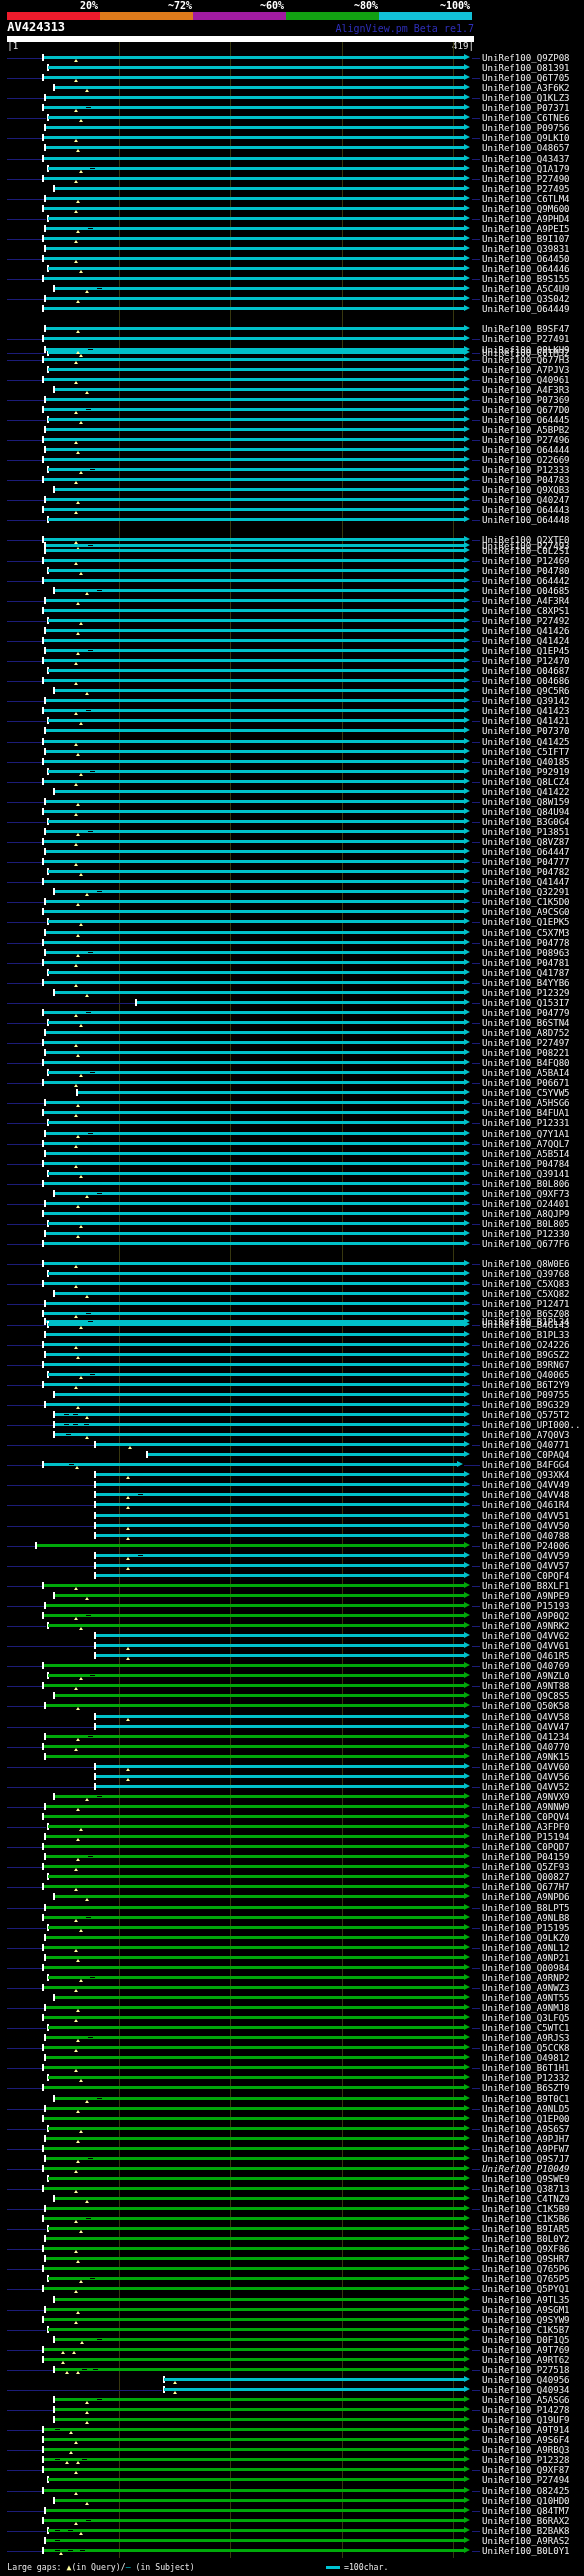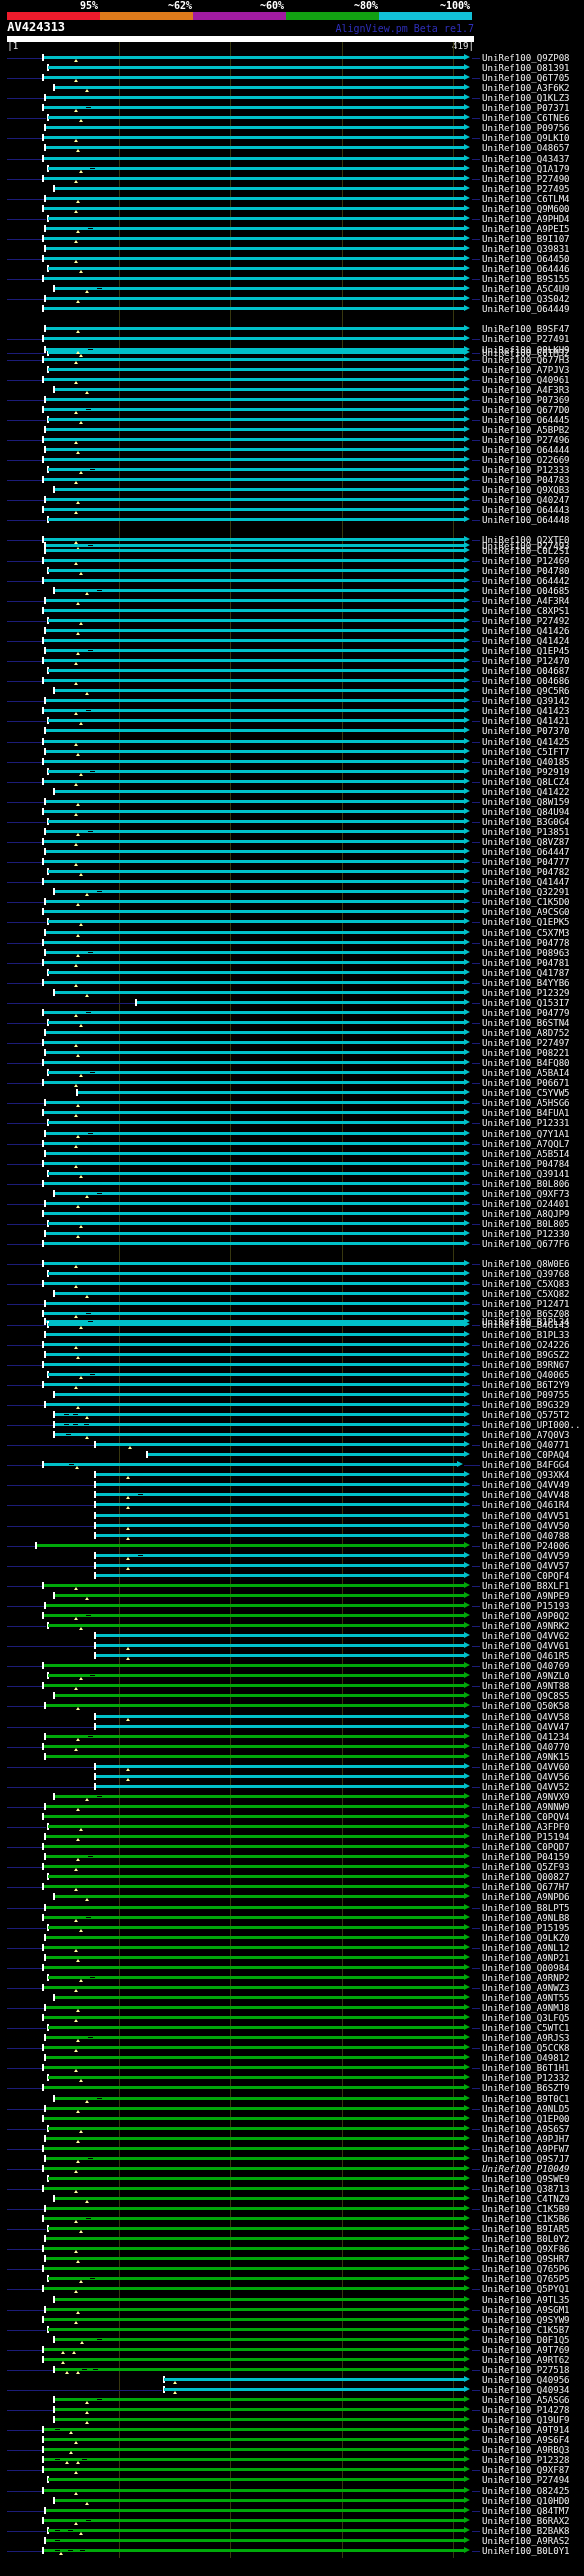--- a/index.html
+++ b/index.html
@@ -29,22 +29,22 @@
   .yellow{color:#ffffa0;}
   .cyantxt{color:#00c4d4;}
   #legend-swatch{position:absolute;left:326px;top:6.4px;width:13.7px;height:2.7px;background:#00c4d4;}
   #legend-right{position:absolute;left:344px;top:1.8px;}
 </style>
 </head>
 <body>
 
 <div id="screen">
 
-  <span class="scale-label" style="left:80px">95%</span>
-  <span class="scale-label" style="left:168px">~62%</span>
+  <span class="scale-label" style="left:80px">20%</span>
+  <span class="scale-label" style="left:168px">~72%</span>
   <span class="scale-label" style="left:260px">~60%</span>
   <span class="scale-label" style="left:354px">~80%</span>
   <span class="scale-label" style="left:440px">~100%</span>
 
   <div id="scalebar"><div style="width: 93px; background: rgb(238, 27, 44);"></div><div style="width: 93px; background: rgb(221, 122, 27);"></div><div style="width: 93px; background: rgb(160, 27, 160);"></div><div style="width: 93px; background: rgb(18, 160, 18);"></div><div style="width: 93px; background: rgb(18, 192, 216);"></div></div>
 
   <div id="query-id">AV424313</div>
   <div id="app-title">AlignView.pm Beta re1.7</div>
 
   <div id="query-bar"></div>
@@ -2025,14 +2025,19 @@
         <div class="bar" style="left: 44px; width: 420px; background: rgb(0, 168, 10);"></div>
         <div class="arrow" style="left: 464px; border-left: 6.4px solid rgb(0, 168, 10);"></div>
         <div class="tri" style="left: 59px;"></div>
         <div class="gapdash" style="left: 55px;"></div>
         <div class="gapdash" style="left: 68px;"></div>
         <div class="gapdash" style="left: 80px;"></div>
         <div class="hitlabel">UniRef100_B0L0Y1</div>
       </div>
     </div>
 
+  <div id="footer">
+    <span id="legend-left"><span>Large gaps: </span><span class="yellow">▲</span><span>(in Query)/</span><span class="cyantxt">—</span><span> (in Subject)</span></span>
+    <span id="legend-swatch"></span>
+    <span id="legend-right">=100char.</span>
+  </div>
 </div>
 
 
 </body></html>

